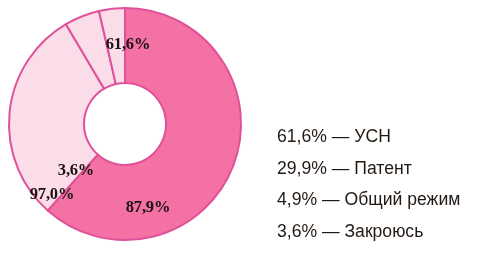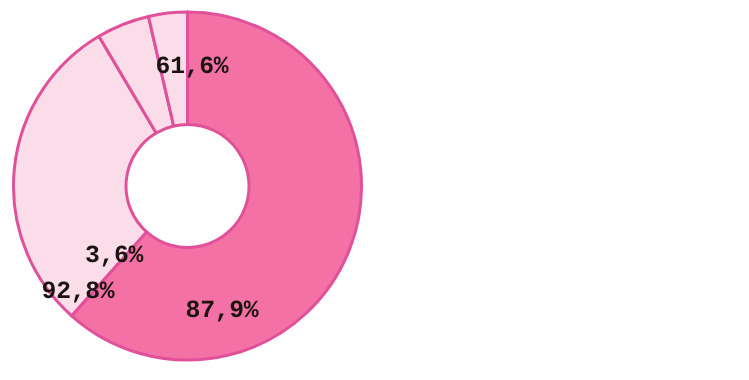--- a/index.html
+++ b/index.html
@@ -36,21 +36,21 @@
     position: absolute;
     left: 0;
     top: 0;
     width: 252px;
     height: 253px;
     display: block;
   }
 
   .slice-label {
     position: absolute;
-    font-family: Liberation Mono, monospace;
+    font-family: Liberation Serif, serif;
     font-weight: bold;
     font-size: 16.5px;
     color: #1a1310;
     white-space: nowrap;
     letter-spacing: -0.2px;
     transform: translate(-50%, -50%);
     pointer-events: none;
   }
 
   
@@ -80,19 +80,25 @@
       <g id="slices-group">
           <path d="M 125 8 A 116 116 0 1 1 47.74262337762681 210.52917286920513 L 97.69351343519568 154.58358696239148 A 41 41 0 1 0 125 83 Z" fill="#F471A5" stroke="#E0519A" stroke-width="2" stroke-linejoin="round"></path>
           <path d="M 47.74262337762681 210.52917286920513 A 116 116 0 0 1 65.95119577295686 24.15392486754257 L 104.12930195423475 88.70957689283833 A 41 41 0 0 0 97.69351343519568 154.58358696239148 Z" fill="#FBDDEA" stroke="#E0519A" stroke-width="2" stroke-linejoin="round"></path>
           <path d="M 65.95119577295686 24.15392486754257 A 116 116 0 0 1 98.98459172987174 10.954882756757058 L 115.80489880107535 84.04439821575033 A 41 41 0 0 0 104.12930195423475 88.70957689283833 Z" fill="#FBDDEA" stroke="#E0519A" stroke-width="2" stroke-linejoin="round"></path>
           <path d="M 98.98459172987174 10.954882756757058 A 116 116 0 0 1 124.99999999999987 8 L 124.99999999999996 83 A 41 41 0 0 0 115.80489880107535 84.04439821575033 Z" fill="#FBDDEA" stroke="#E0519A" stroke-width="2" stroke-linejoin="round"></path>
         </g>
     </svg>
     <div id="slice-labels">
         <div class="slice-label" style="left: 128px; top: 44px;">61,6%</div>
         <div class="slice-label" style="left: 148px; top: 207px;">87,9%</div>
-        <div class="slice-label" style="left: 52px; top: 194px;">92,8%</div>
+        <div class="slice-label" style="left: 52px; top: 194px;">97,0%</div>
         <div class="slice-label" style="left: 36px; top: 170px; margin-left: 40px;">3,6%</div>
       </div>
   </div>
 
+  <div class="legend">
+    <div class="legend-row">61,6% — УСН</div>
+    <div class="legend-row">29,9% — Патент</div>
+    <div class="legend-row">4,9% — Общий режим</div>
+    <div class="legend-row">3,6% — Закроюсь</div>
+  </div>
 
 </div>
 
 </body></html>

